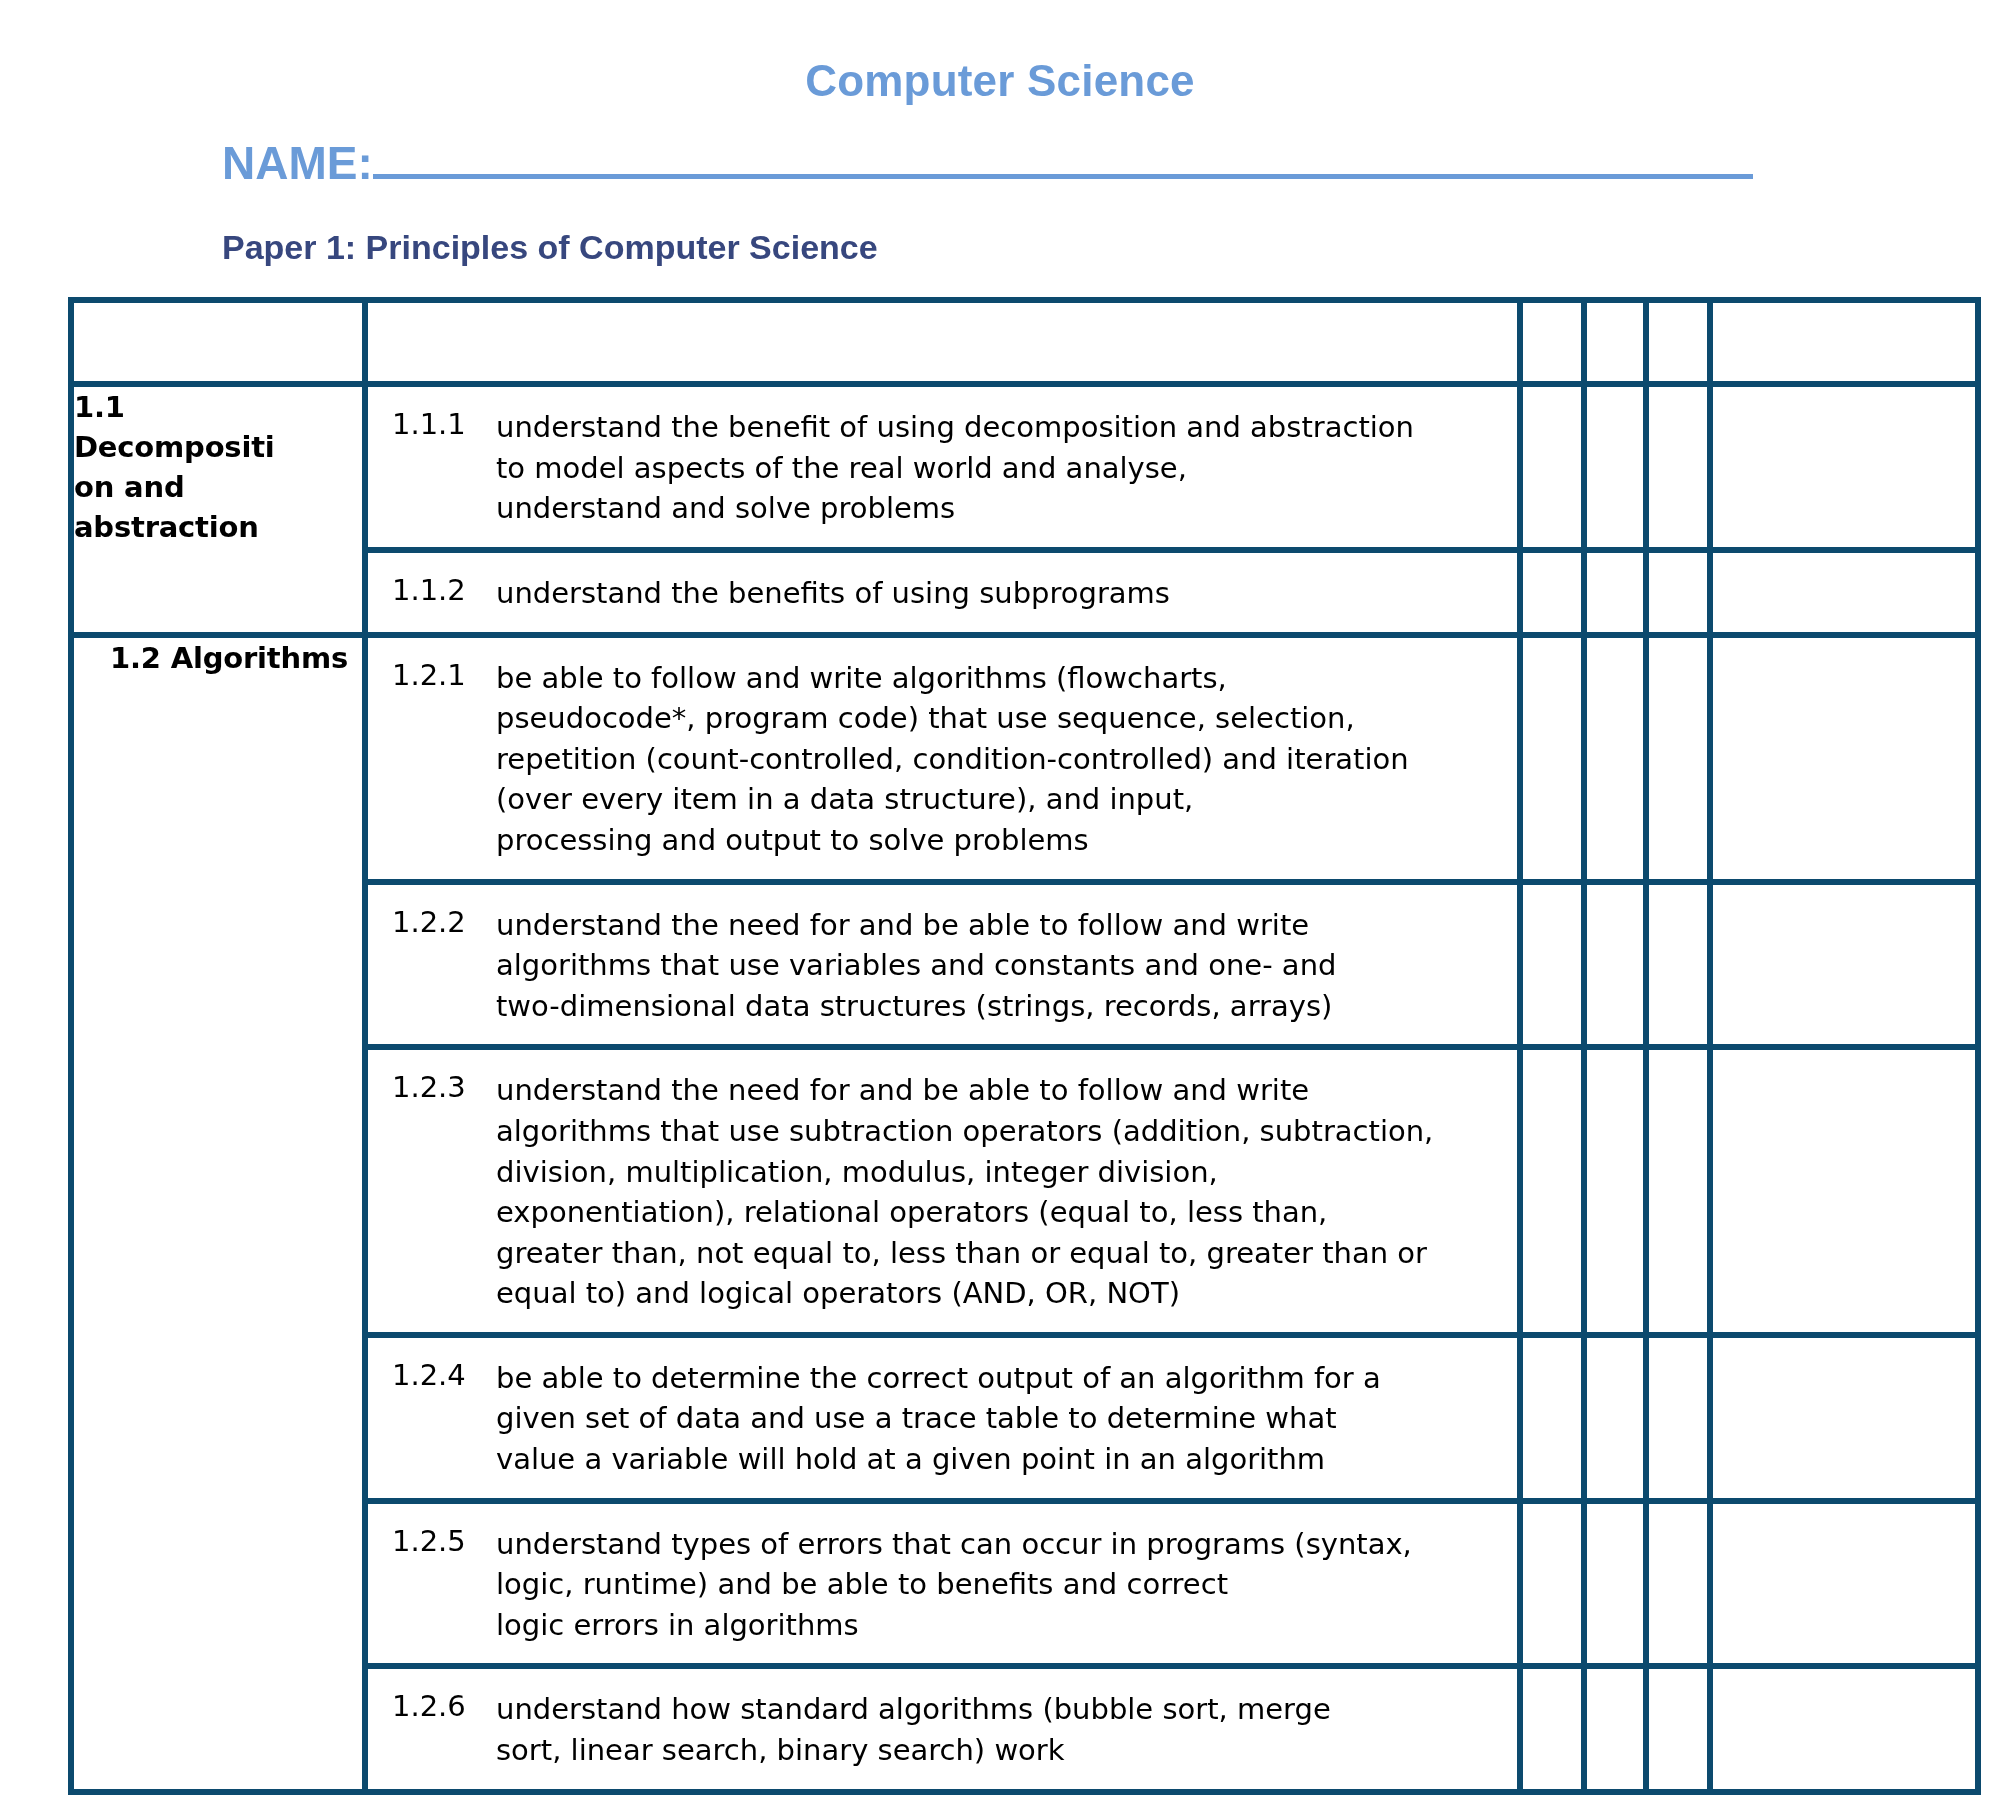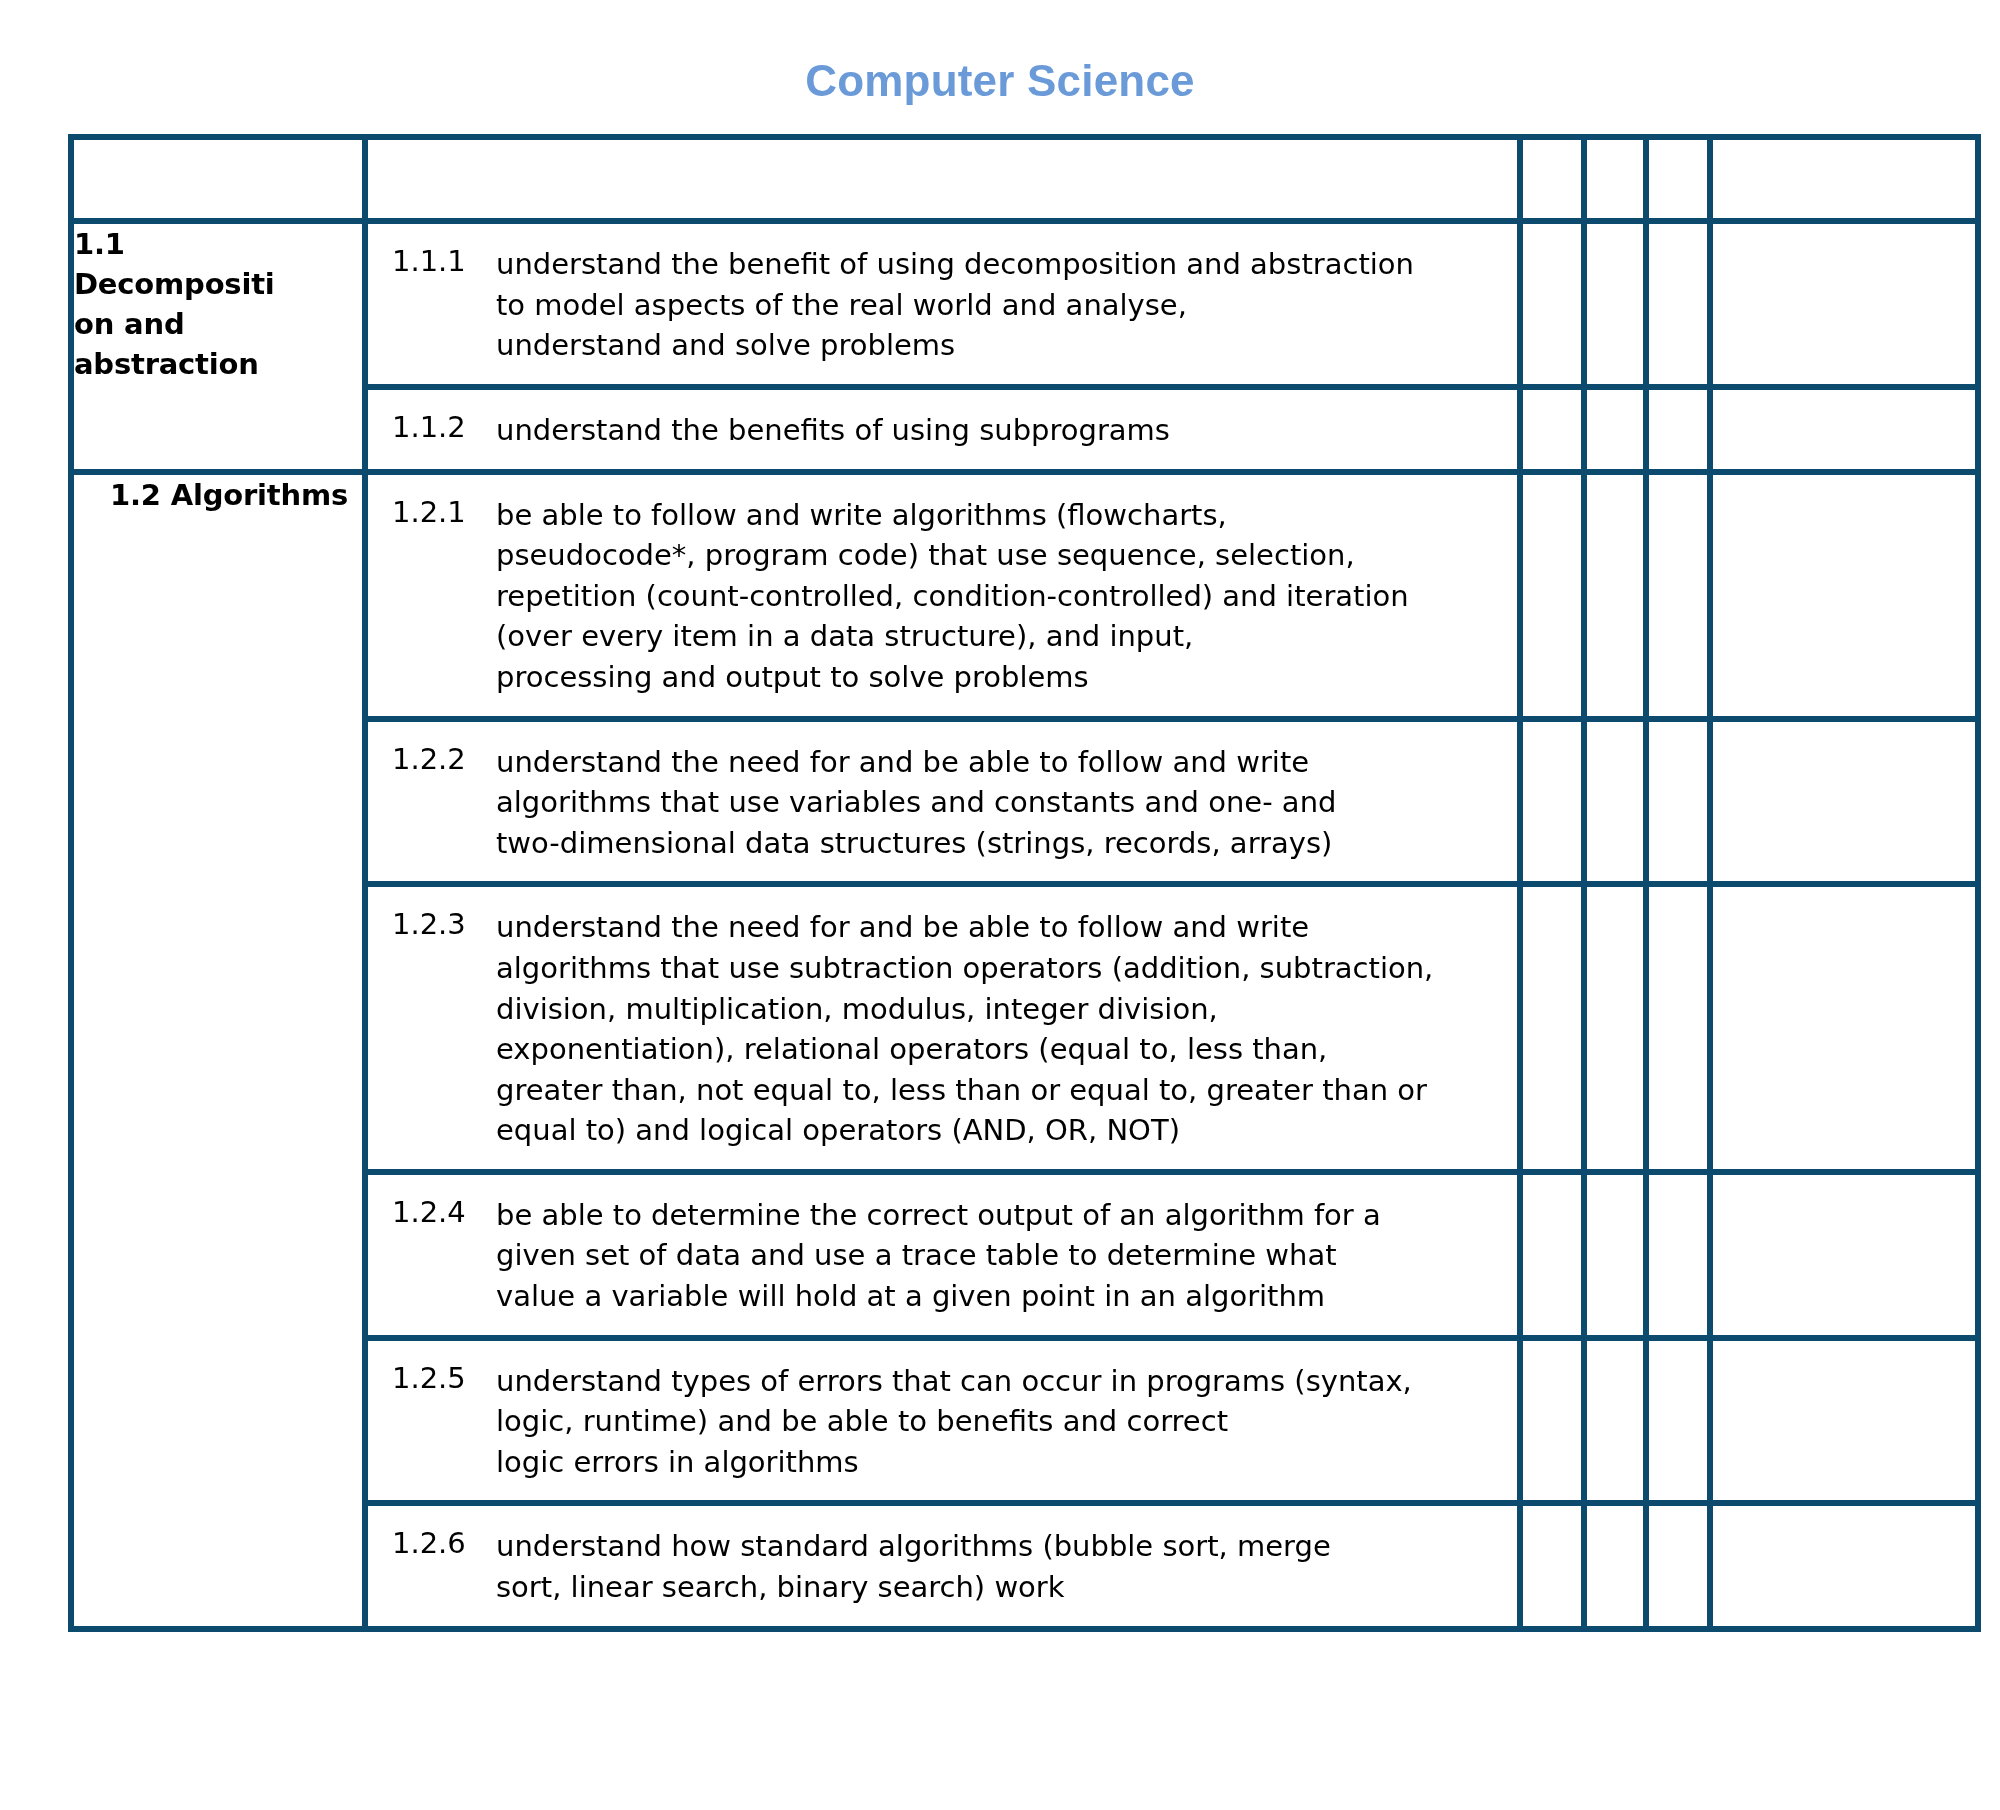--- a/index.html
+++ b/index.html
@@ -151,21 +151,26 @@
   .row-inner .desc-box .ln { display: block; white-space: nowrap; }
 </style>
 </head>
 <body>
 
 <div class="page">
 
   <h1 class="doc-title title-line-1">Computer Science</h1>
 
 
-
+  <div class="name-row">
+    <span class="name-label">NAME:</span>
+    <span class="name-rule"></span>
+  </div>
+
+  <h2 class="paper-heading">Paper 1: Principles of Computer Science</h2>
 
   <div class="table-wrap">
     <table class="plc">
       <colgroup>
         <col class="c-content">
         <col class="c-should">
         <col class="c-r">
         <col class="c-a">
         <col class="c-g">
         <col class="c-review">

